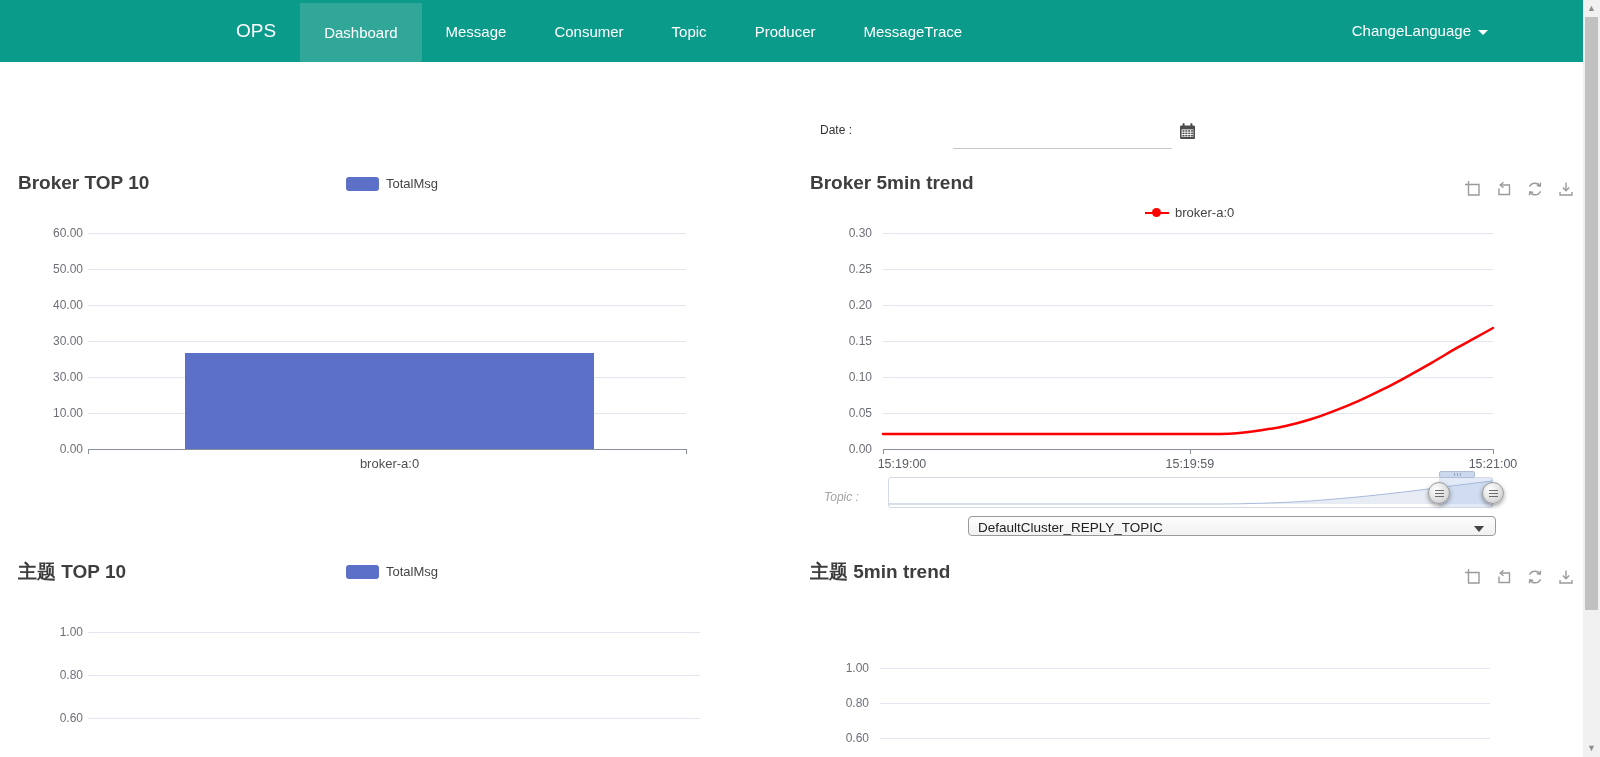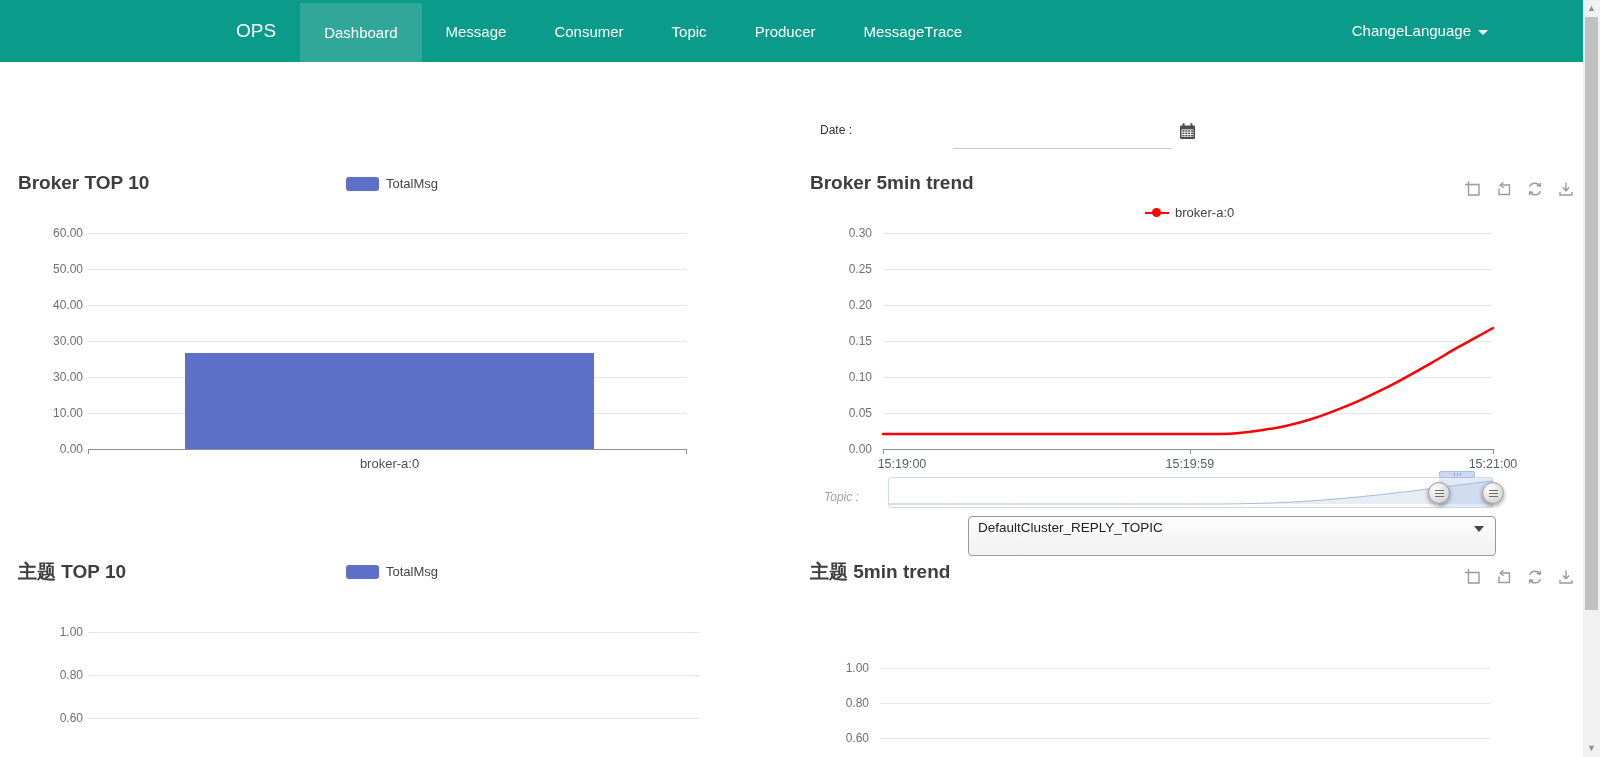--- a/index.html
+++ b/index.html
@@ -31,21 +31,21 @@
   .legend .txt{font-size:13px;color:#444;line-height:15px;}
   .legend .lmark{position:relative;width:24px;height:2px;margin-right:6px;}
   .legend .ldot{position:absolute;left:7px;top:-3.5px;width:9px;height:9px;border-radius:50%;}
   
   .ctl-label{position:absolute;font-size:12px;white-space:nowrap;}
   #date-label{left:820px;top:123px;color:#333;}
   #topic-label{left:824px;top:490px;color:#a3a3a3;font-style:italic;}
   #date-input{position:absolute;left:953px;top:125px;width:215px;height:21px;border:none;
               border-bottom:1px solid #c9c9c9;background:transparent;outline:none;font-size:14px;color:#333;}
   #calendar-btn{position:absolute;left:1178px;top:122px;width:19px;height:19px;cursor:pointer;}
-  .select{position:absolute;left:968px;top:516px;width:528px;height:40px;border:1px solid #9a9a9a;border-radius:4px;
+  .select{position:absolute;left:968px;top:516px;width:528px;height:20px;border:1px solid #9a9a9a;border-radius:4px;
           background:linear-gradient(#fdfdfd,#f1f1f1);box-sizing:border-box;cursor:pointer;}
   .select .sel-txt{position:absolute;left:9px;top:3px;font-size:13.5px;color:#222;white-space:nowrap;}
   .select .sel-caret{position:absolute;right:11px;top:9px;width:0;height:0;border-left:5px solid transparent;
           border-right:5px solid transparent;border-top:6px solid #444;}
   
   .toolbox{position:absolute;display:flex;gap:11px;}
   #toolbox-top{left:1463px;top:180px;}
   #toolbox-bottom{left:1463px;top:568px;}
   .tbi{width:20px;height:18px;cursor:pointer;}
   

